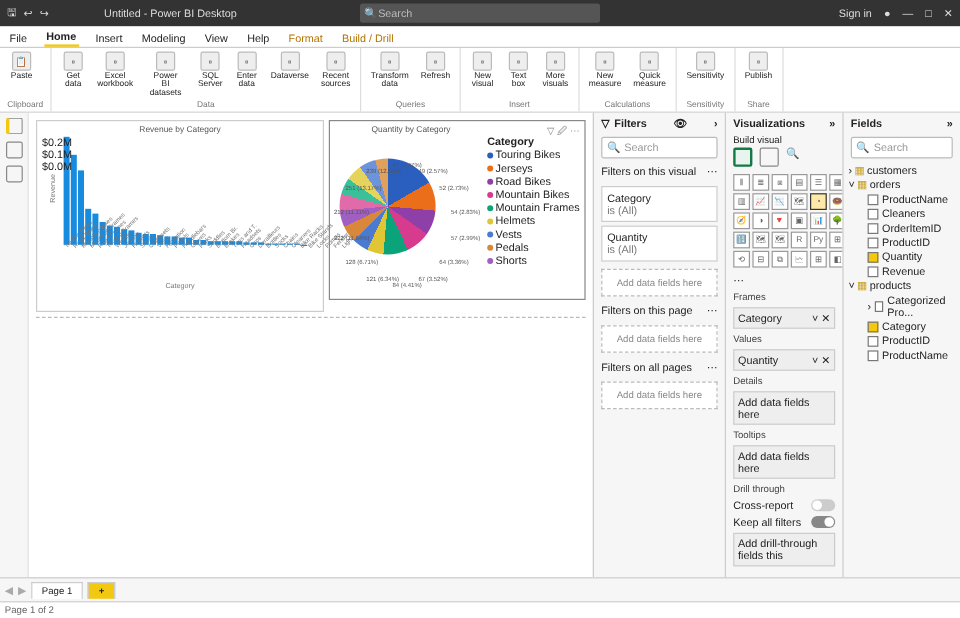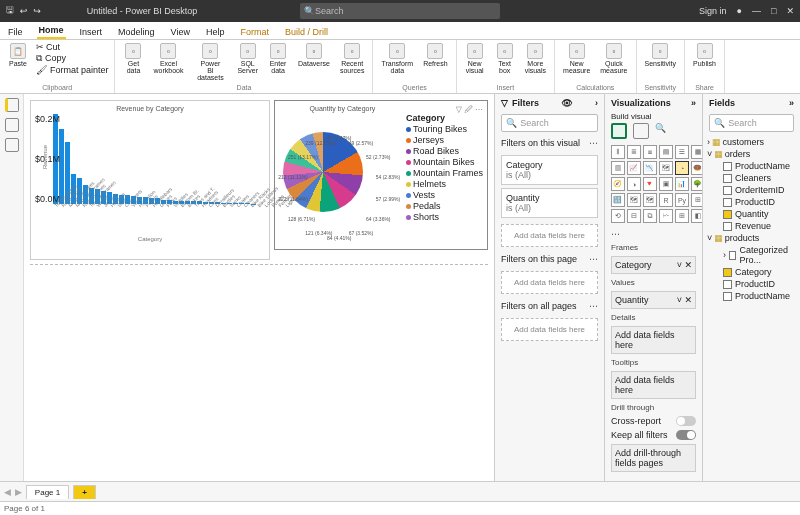--- a/index.html
+++ b/index.html
@@ -29,21 +29,21 @@
 .viscard{border:1px solid #ccc;position:relative;padding:4px}
 .viscard.sel{border:1px solid #888}
 .visheader{font-size:7px;color:#555;text-align:center;margin-bottom:2px}
 .barchart{width:230px;height:150px;position:relative}
 .bars{display:flex;align-items:flex-end;height:90px;gap:1px;margin-left:18px}
 .bars div{width:5px;background:#178be0}
 .ylabel{position:absolute;left:-2px;top:40px;transform:rotate(-90deg);font-size:6px;color:#777}
 .xlabel{text-align:center;font-size:6px;color:#777;margin-top:26px}
 .xt{display:flex;gap:1px;margin-left:18px}
 .xt span{font-size:5px;transform:rotate(-45deg);transform-origin:top left;width:6px;white-space:nowrap;color:#777}
-.yt{position:absolute;left:0;top:0;display:flex;flex-direction:column;justify-content:space-between;height:90px;font-size:6px;color:#777}
+.yt{position:absolute;left:0;top:0;display:flex;flex-direction:column;height:90px;font-size:6px;color:#777}
 .piecard{width:220px;height:150px;display:flex}
 .pie{width:80px;height:80px;border-radius:50%;margin:20px 4px;background:conic-gradient(#2a5fbf 0 60deg,#eb6f1a 60deg 95deg,#8e3fa8 95deg 125deg,#d63b8e 125deg 155deg,#0aa37a 155deg 185deg,#e0c535 185deg 205deg,#4b7bd1 205deg 225deg,#d9883b 225deg 245deg,#a15fc1 245deg 265deg,#e06ba8 265deg 285deg,#3bc19a 285deg 305deg,#e6d35c 305deg 325deg,#6d93da 325deg 345deg,#e0a15c 345deg 360deg)}
 .legend{display:flex;flex-direction:column;gap:1px;font-size:6px;margin-top:8px}
 .legend div{display:flex;align-items:center;gap:2px}
 .legend i{width:5px;height:5px;border-radius:50%;display:inline-block}
 .pane{border-left:1px solid #ccc;background:#f6f6f6;display:flex;flex-direction:column}
 .pane-h{display:flex;align-items:center;padding:4px 6px;font-weight:600;gap:4px}
 .pane-h .exp{margin-left:auto;cursor:pointer}
 .filters{width:110px}
 .searchbox{margin:2px 6px;height:18px;background:#fff;border:1px solid #bbb;border-radius:2px;display:flex;align-items:center;padding:0 4px;gap:3px}
@@ -109,25 +109,20 @@
     <span class="hl">Build / Drill</span>
   </div>
 
 <div class="ribbon">
   <div class="rgroup">
     <div class="row">
       <div class="rbtn">
           <div class="ic">📋</div>
           <div class="lbl">Paste</div>
         </div>
-      <div class="clip">
-        <span>✂ <span>Cut</span></span>
-        <span>⧉ <span>Copy</span></span>
-        <span>🖌 <span>Format painter</span></span>
-      </div>
     </div>
     <div class="glabel">Clipboard</div>
   </div>
   <div class="rgroup">
       <div class="row" id="rg-data">
         <div class="rbtn">
           <div class="ic">▫</div>
           <div class="lbl">Get<br>data</div>
         </div>
         <div class="rbtn">
@@ -488,21 +483,21 @@
     <div class="wlabel">Drill through</div>
     <div style="display:flex;justify-content:space-between;padding:2px 6px;align-items:center">
         <span>Cross-report</span>
         <div class="toggle off"></div>
       </div>
     <div style="display:flex;justify-content:space-between;padding:2px 6px;align-items:center">
         <span>Keep all filters</span>
         <div class="toggle"></div>
       </div>
     <div class="well" style="color:#888">
-        <span>Add drill-through fields pages</span>
+        <span>Add drill-through fields this</span>
       </div>
   </div>
 
   <div class="pane fields">
     <div class="pane-h">
         <span>Fields</span>
         <span class="exp">»</span>
       </div>
     <div class="searchbox">
         <span>🔍</span>
@@ -568,13 +563,13 @@
       </div>
   </div>
 </div>
 
 <div class="footer">
   <span style="color:#aaa">◀</span>
   <span style="color:#aaa">▶</span>
   <div class="tab">Page 1</div>
   <div class="tab add">+</div>
 </div>
-<div class="status">Page 6 of 1</div>
+<div class="status">Page 1 of 2</div>
 
 </body></html>

